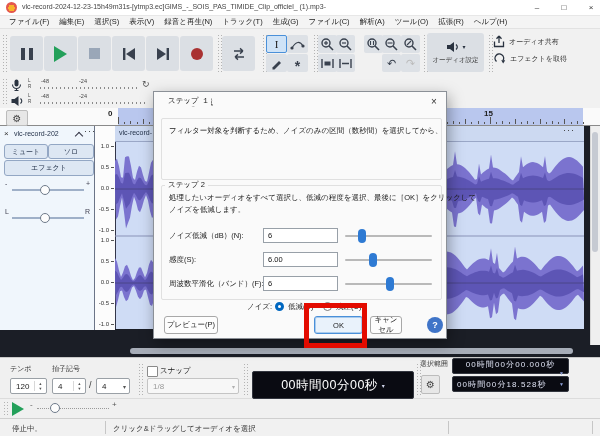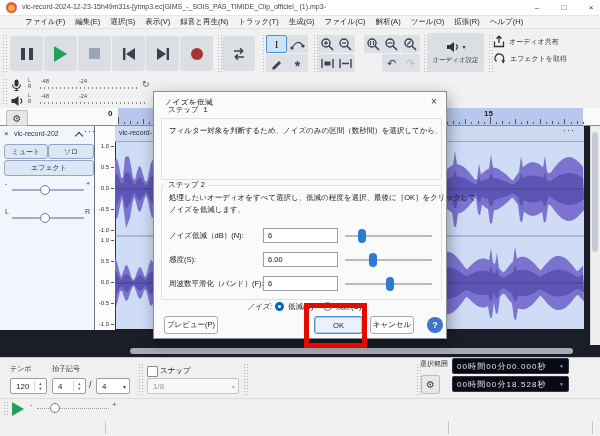--- a/index.html
+++ b/index.html
@@ -6,21 +6,21 @@
   #app{position:relative;width:600px;height:436px;background:#f1f1f1;overflow:hidden;
        font-family:"Liberation Sans","DejaVu Sans",sans-serif;color:#222;
        -webkit-font-smoothing:antialiased;}
   .abs{position:absolute;}
   
   .titlebar{left:0;top:0;width:600px;height:15px;background:#fff;border-bottom:1px solid #e7e7e7;}
   .title-text{left:22px;top:3px;font-size:7px;color:#444;white-space:nowrap;}
   .winbtn{top:0;width:24px;height:15px;display:flex;align-items:center;justify-content:center;font-size:8px;color:#333;}
   .logo{left:6px;top:2px;width:11px;height:11px;border-radius:50%;
         background:radial-gradient(circle at 50% 55%, #f7b32b 0 40%, #e4574d 41% 75%, #2742a0 76%);}
-  .menubar{left:0;top:16px;width:600px;height:13px;background:#f4f4f4;border-bottom:1px solid #e2e2e2;display:flex;align-items:center;padding-left:20px;box-sizing:border-box;}
+  .menubar{left:0;top:16px;width:600px;height:13px;background:#f4f4f4;border-bottom:1px solid #e2e2e2;display:flex;align-items:center;padding-left:4px;box-sizing:border-box;}
   .menu-item{font-size:7.5px;color:#222;padding:0 5px;white-space:nowrap;}
   
   .toolbar{left:0;top:29px;width:600px;height:47px;background:#f1f1f1;border-bottom:1px solid #d8d8d8;}
   .grip{width:5px;background-image:radial-gradient(circle,#b3b3b3 0.8px,transparent 1px);background-size:3px 3px;}
   .tbtn{background:#dbdfe4;border-radius:3px;display:flex;align-items:center;justify-content:center;}
   .tool{width:19px;height:16px;background:#dde1e6;border:1px solid transparent;border-radius:2px;display:flex;align-items:center;justify-content:center;}
   .tool.sel{background:#cfe3f7;border-color:#4a90d9;}
   .bar{display:inline-block;width:4px;height:12px;background:#39414e;}
   .tri-play{width:0;height:0;border-left:13px solid #23a05a;border-top:8px solid transparent;border-bottom:8px solid transparent;}
   .sq-stop{width:11px;height:11px;background:#9aa7b8;}
@@ -460,52 +460,60 @@
       <span class="dd-caret">▾</span>
     </div>
     <div class="abs grip" style="left:138px;top:5px;height:32px;"></div>
     <div class="abs checkbox" style="left:147px;top:8px;"></div>
     <div class="abs" style="left:160px;top:8px;font-size:7.5px;color:#222;">スナップ</div>
     <div class="abs spin" style="left:147px;top:20px;width:92px;height:16px;background:#f7f7f7;border-color:#c4c4c4;">
       <span class="val" style="color:#9a9a9a;">1/8</span>
       <span class="dd-caret" style="color:#b0b0b0;">▾</span>
     </div>
     <div class="abs grip" style="left:243px;top:5px;height:32px;"></div>
+    <div class="abs timedisp" style="left:252px;top:13px;width:160px;height:26px;">
+      <span style="font-size:12.5px;letter-spacing:0.5px;">00時間00分00秒</span>
+      <span style="font-size:6px;color:#cfd3e8;margin-left:4px;">▾</span>
+    </div>
     <div class="abs grip" style="left:416px;top:5px;height:32px;"></div>
     <div class="abs lbl7" style="left:420px;top:1px;">選択範囲</div>
     <div class="abs gearbtn" style="left:421px;top:17px;width:17px;height:17px;">
         <span>⚙</span>
       </div>
-    <div class="abs selbox" style="left:452px;top:0px;width:117px;height:16px;">
+    <div class="abs selbox" style="left:452px;top:0px;width:117px;height:16px;flex-direction:column;">
       <span>00時間00分00.000秒</span>
       <span class="car">▼</span>
     </div>
     <div class="abs selbox" style="left:452px;top:18px;width:117px;height:16px;">
       <span>00時間00分18.528秒</span>
       <span class="car">▼</span>
     </div>
 
     <div class="abs grip" style="left:3px;top:43px;height:16px;"></div>
     <div class="abs" style="left:12px;top:44px;width:0;height:0;border-left:12px solid #23a05a;border-top:7px solid transparent;border-bottom:7px solid transparent;"></div>
     <div class="abs" style="left:30px;top:42px;font-size:8px;color:#555;">-</div>
     <div class="abs" style="left:37px;top:50px;width:72px;height:0;border-top:1.5px dotted #9a9a9a;"></div>
     <div class="abs knob" style="left:50px;top:45px;"></div>
     <div class="abs" style="left:112px;top:42px;font-size:8px;color:#555;">+</div>
   </div>
 
+  <div class="abs statusbar">
+    <span class="abs" style="left:12px;top:5px;font-size:7.5px;color:#333;">停止中。</span>
+    <span class="abs" style="left:113px;top:5px;font-size:7.5px;color:#333;">クリック&amp;ドラッグしてオーディオを選択</span>
+  </div>
   <div class="abs vdiv" style="left:105px;"></div>
   <div class="abs vdiv" style="left:448px;"></div>
   <div class="abs vdiv" style="left:592px;"></div>
 
   <div class="abs dialog">
     <span class="dlg-title">ノイズを低減</span>
     <span class="dlg-close">×</span>
 
     <div class="groupbox" style="left:7px;top:26px;width:279px;height:60px;"></div>
-    <span class="gb-label" style="left:11px;top:13px;font-family:Liberation Mono, monospace;">ステップ 1</span>
+    <span class="gb-label" style="left:11px;top:4px;font-family:Liberation Mono, monospace;">ステップ 1</span>
     <span class="dlg-text" style="left:15px;top:34px;">フィルター対象を判断するため、ノイズのみの区間（数秒間）を選択してから、</span>
 
     <div class="groupbox" style="left:7px;top:93px;width:279px;height:113px;"></div>
     <span class="gb-label" style="left:11px;top:88px;">ステップ 2</span>
     <span class="dlg-text" style="left:15px;top:101px;">処理したいオーディオをすべて選択し、低減の程度を選択、最後に［OK］をクリックして</span>
     <span class="dlg-text" style="left:15px;top:113px;">ノイズを低減します。</span>
     <div>
         <span class="dlg-text" style="left: 15px; top: 139px;">ノイズ低減（dB）(N):</span>
         <div class="inputbox" style="left: 109px; top: 136px; width: 75px; height: 15px;">6</div>
         <div class="slider-track" style="left: 191px; top: 143px; width: 87px;"></div>
@@ -513,27 +521,27 @@
         <span class="dlg-text" style="left: 15px; top: 163px;">感度(S):</span>
         <div class="inputbox" style="left: 109px; top: 160px; width: 75px; height: 15px;">6.00</div>
         <div class="slider-track" style="left: 191px; top: 167px; width: 87px;"></div>
         <div class="slider-thumb" style="left: 214.7px; top: 160.5px;"></div>
         <span class="dlg-text" style="left: 15px; top: 187px;">周波数平滑化（バンド）(F):</span>
         <div class="inputbox" style="left: 109px; top: 184px; width: 75px; height: 15px;">6</div>
         <div class="slider-track" style="left: 191px; top: 191px; width: 87px;"></div>
         <div class="slider-thumb" style="left: 232.08px; top: 184.5px;"></div>
       </div>
 
-    <span class="dlg-text" style="left:93px;top:210px;font-style:italic;">ノイズ:</span>
+    <span class="dlg-text" style="left:93px;top:210px;">ノイズ:</span>
     <span class="radio sel" style="left:121px;top:210px;"></span>
     <span class="dlg-text" style="left:134px;top:210px;">低減(D)</span>
     <span class="radio" style="left:169px;top:210px;"></span>
     <span class="dlg-text" style="left:182px;top:210px;">残差(U)</span>
 
     <div class="dlg-btn" style="left:10px;top:224px;width:54px;height:18px;">プレビュー(P)</div>
     <div class="dlg-btn default" style="left:160px;top:224px;width:49px;height:18px;">OK</div>
-    <div class="dlg-btn" style="left:216px;top:224px;width:44px;height:18px;">キャンセル</div>
+    <div class="dlg-btn" style="left:216px;top:224px;width:32px;height:18px;">キャンセル</div>
     <div class="helpbtn" style="left:273px;top:225px;">?</div>
   </div>
 
   <div class="abs annotation"></div>
 
 </div>
 
 </body></html>

